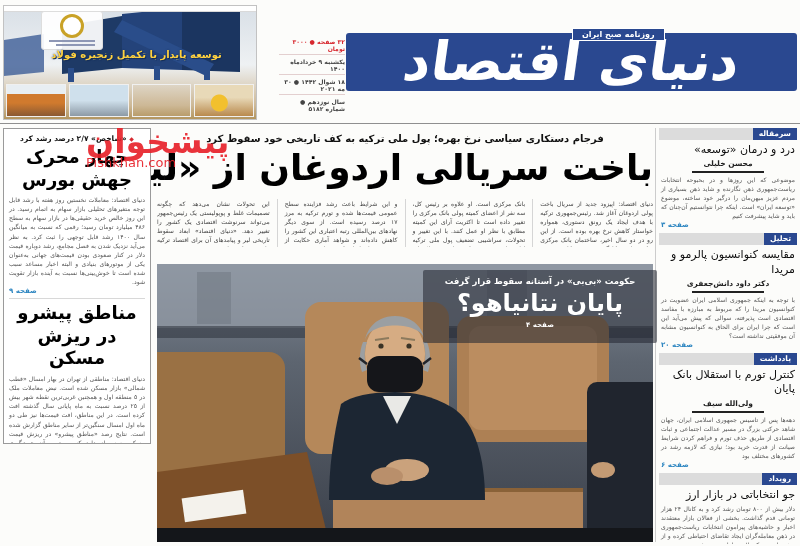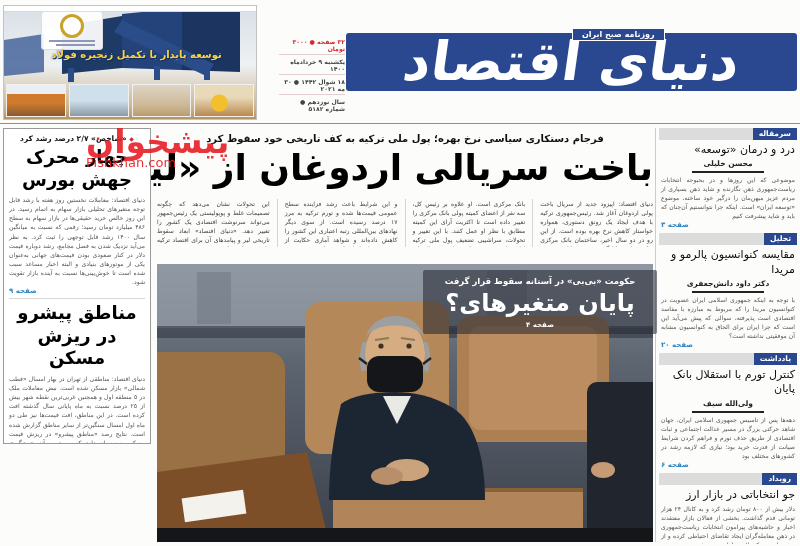--- a/index.html
+++ b/index.html
@@ -46,21 +46,21 @@
   .mid{position:absolute;left:157px;top:128px;width:496px;}
   .kicker{font-size:10px;font-weight:bold;text-align:center;color:#111;margin-top:5px;}
   .headline{font-size:36px;font-weight:bold;text-align:center;color:#000;line-height:1.35;white-space:nowrap;}
   .lead{display:flex;gap:7px;margin-top:6px;height:48px;overflow:hidden;}
   .lead .col{flex:1;font-size:6.1px;line-height:1.5;color:#444;text-align:justify;}
   .lead .col + .col{border-right:1px solid #d5d5d5;padding-right:7px;}
   .pref-inline{color:#2e86c1;font-weight:bold;}
   .photo{position:absolute;left:157px;top:264px;width:496px;height:278px;}
   .photo svg{position:absolute;inset:0;}
   .cap{position:absolute;left:266px;top:6px;width:222px;background:rgba(38,42,52,.58);color:#fff;
-       text-align:center;padding:6px 6px 5px;border-radius:2px;}
+       text-align:center;padding:6px 6px 14px;border-radius:2px;}
   .cap-k{font-size:8.5px;font-weight:bold;}
   .cap-t{font-size:24px;font-weight:bold;margin-top:3px;}
   .cap-p{font-size:7px;margin-top:4px;font-weight:bold;}
   
   .rail-right{position:absolute;left:659px;top:128px;width:138px;height:416px;overflow:hidden;}
   .tabrow{display:flex;height:12px;margin-bottom:2px;}
   .tab{background:#2a4890;color:#fff;font-size:7.5px;font-weight:bold;padding:0 6px;line-height:12px;}
   .tabfill{flex:1;background:#dcdcdc;}
   .s-title{font-size:11px;font-weight:normal;text-align:right;color:#0d0d0d;margin:3px 2px 2px;line-height:1.3;}
   .s-author{font-size:7.5px;font-weight:bold;text-align:center;color:#222;}
@@ -177,21 +177,21 @@
         <circle cx="52" cy="38" r="2.6" fill="#3a3326"></circle>
         <circle cx="80" cy="38" r="2.6" fill="#3a3326"></circle>
         <path d="M46,32 L60,30 M72,30 L86,32" stroke="#8c7a5d" stroke-width="2" fill="none"></path>
         <rect x="38" y="48" width="56" height="36" rx="12" fill="#15161a"></rect>
         <path d="M38,56 L30,50 M94,56 L102,50" stroke="#22252b" stroke-width="2.5" fill="none"></path>
       </g>
       <rect y="264" width="496" height="14" fill="#14161a"></rect>
     </svg>
     <div class="cap">
       <div class="cap-k">حکومت «بی‌بی» در آستانه سقوط قرار گرفت</div>
-      <div class="cap-t">پایان متغیرهای؟</div>
+      <div class="cap-t">پایان نتانیاهو؟</div>
       <div class="cap-p">صفحه ۴</div>
     </div>
   </div>
 
   <div class="rail-right">
     <div class="sec">
       <div class="tabrow">
           <div class="tab">سرمقاله</div>
           <div class="tabfill"></div>
         </div>

